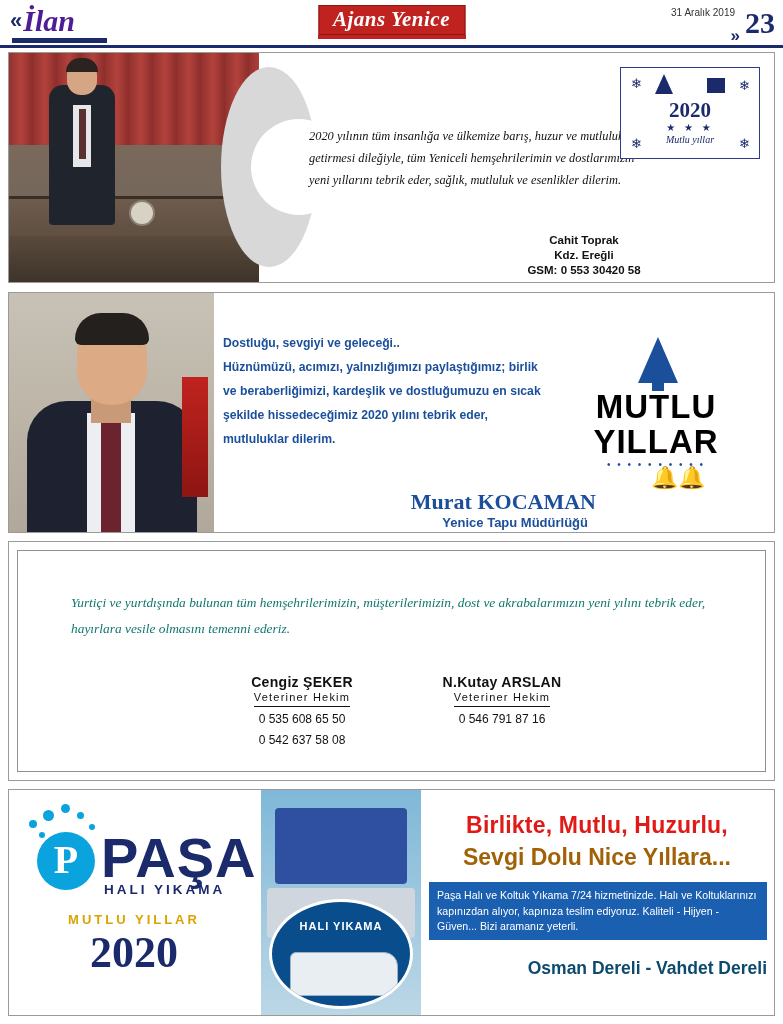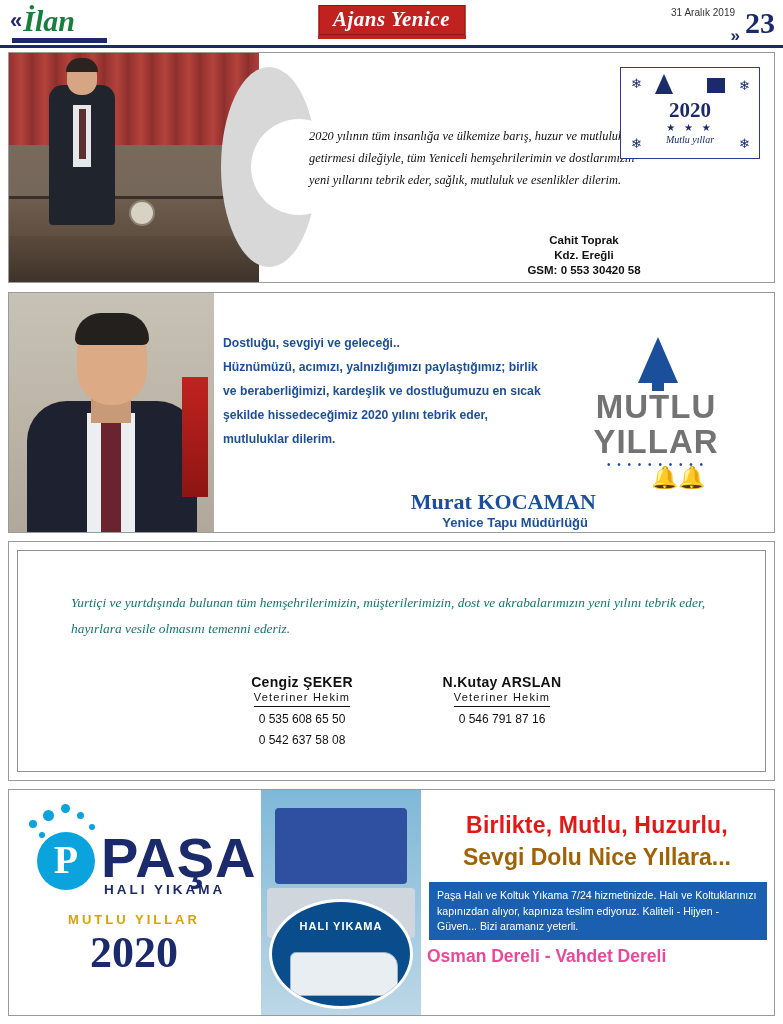--- a/index.html
+++ b/index.html
@@ -33,21 +33,21 @@
     color: #1b2a6b;
     font-size: 22px;
     font-weight: bold;
     letter-spacing: -3px;
   }
   .ilan-word {
     font-family: "Liberation Serif", serif;
     font-size: 30px;
     font-weight: bold;
     font-style: italic;
-    color: #15803d;
+    color: #4c1d95;
     line-height: 1;
   }
   .mast-underline {
     position: absolute;
     left: 12px; top: 38px;
     width: 95px; height: 5px;
     background: #1b2a6b;
   }
   .logo-box {
     position: absolute;
@@ -309,21 +309,21 @@
     font-weight: bold;
     color: #1b4f9c;
   }
   .ad2-mutlu {
     position: absolute;
     right: 18px; top: 96px;
     width: 200px;
     text-align: center;
     font-size: 33px;
     font-weight: bold;
-    color: #737373;
+    color: #000000;
     letter-spacing: 1px;
     line-height: 35px;
   }
   .ad2-tree {
     position: absolute; right: 96px; top: 44px;
     width: 0; height: 0;
     border-left: 20px solid transparent;
     border-right: 20px solid transparent;
     border-bottom: 46px solid #1b4f9c;
   }
@@ -454,23 +454,23 @@
   }
   .ad4-bluebox {
     position: absolute; left: 8px; top: 92px; width: 338px; height: 58px;
     background: #1b5fb0;
     color: #fff;
     padding: 6px 8px;
     font-size: 10.6px;
     line-height: 15.5px;
   }
   .ad4-owners {
-    position: absolute; left: 6px; top: 156px; width: 340px;
-    text-align: left;
-    font-size: 17.5px; font-weight: bold; color: #ec4899;
+    position: absolute; left: 6px; top: 168px; width: 340px;
+    text-align: right;
+    font-size: 17.5px; font-weight: bold; color: #0c4a6e;
   }
   .ad4-tel {
     position: absolute; left: 6px; top: 190px; width: 340px;
     text-align: center;
     font-size: 14px; color: #111;
   }
 </style>
 </head>
 <body>
 

